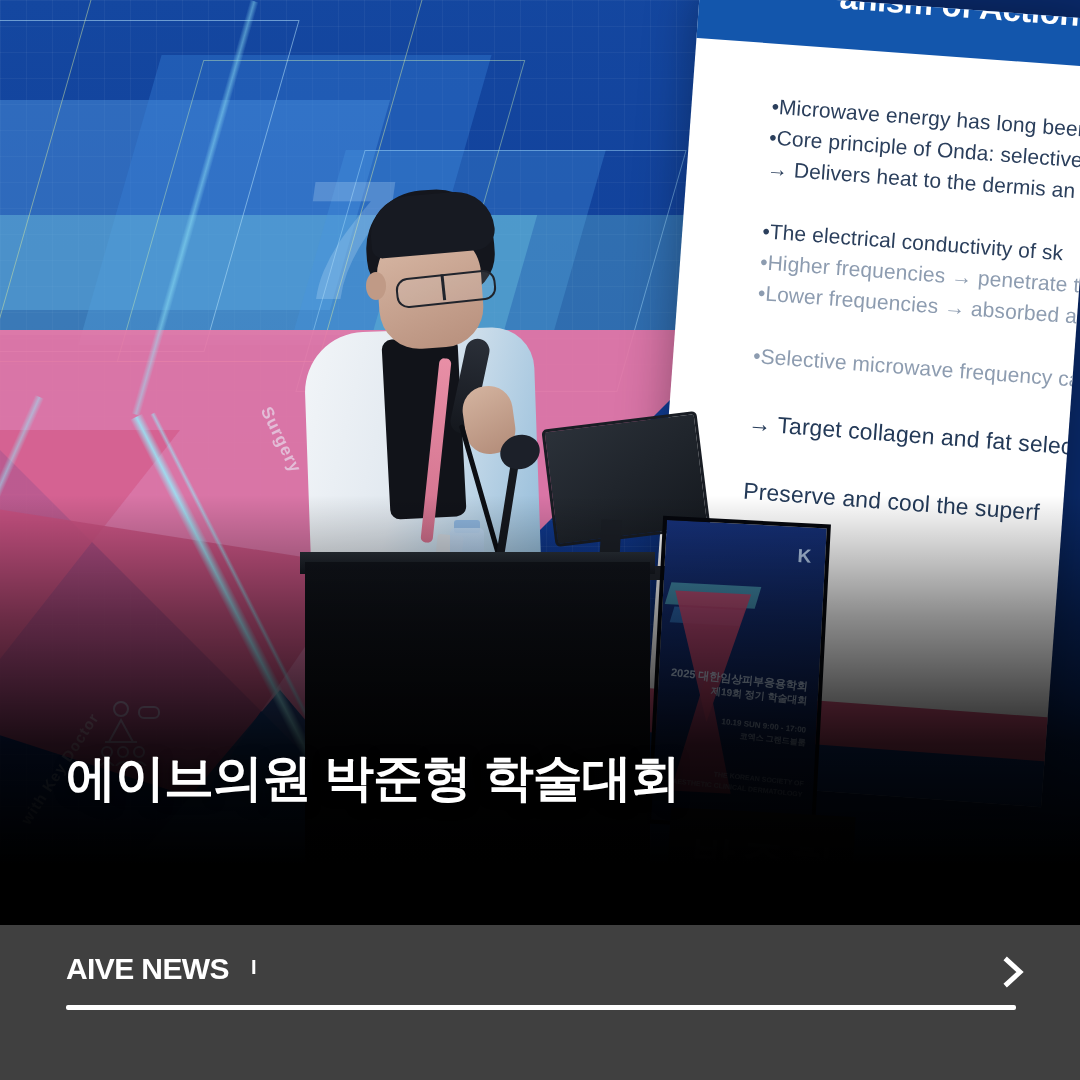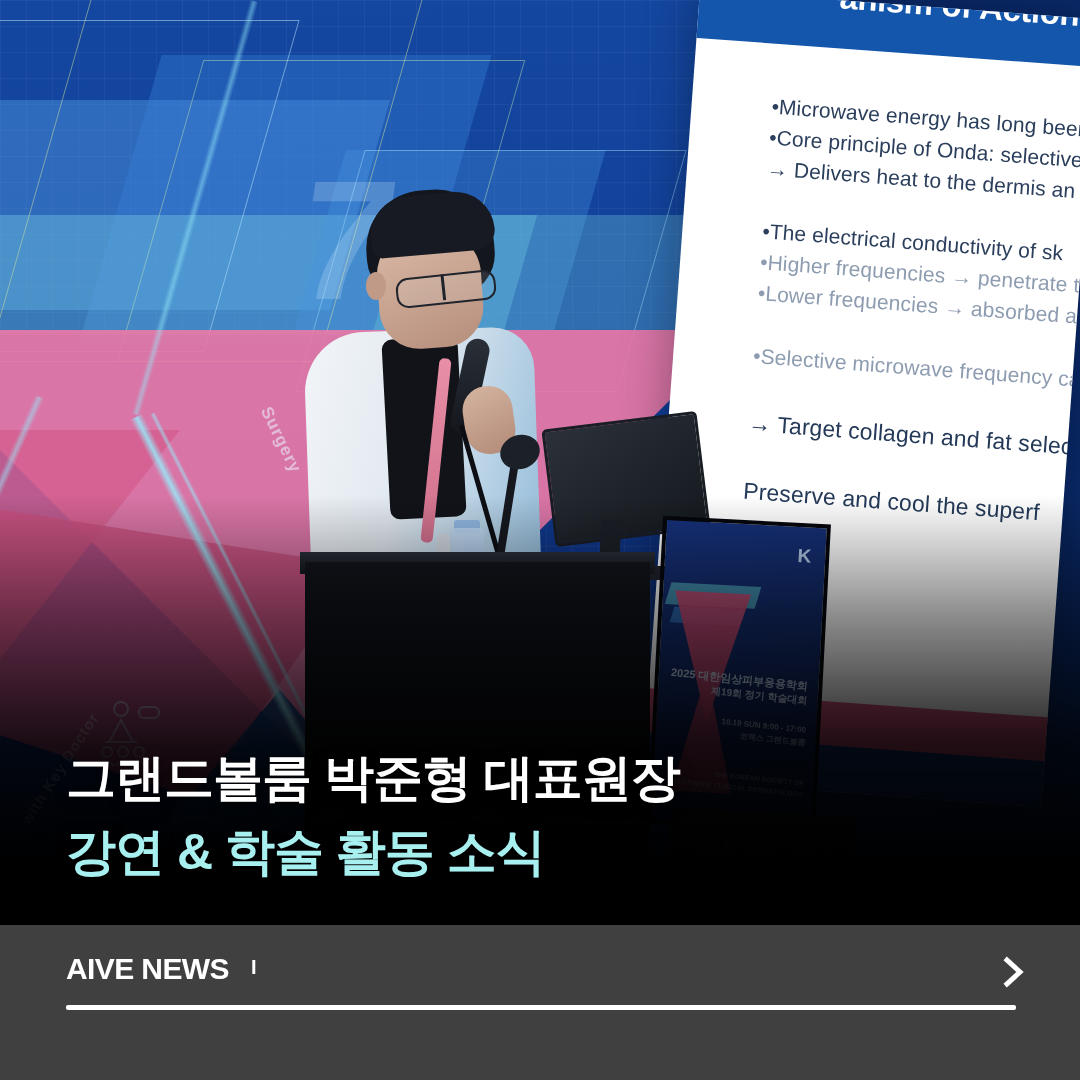--- a/index.html
+++ b/index.html
@@ -400,22 +400,21 @@
       <div class="poster-txt pt6">AESTHETIC CLINICAL DERMATOLOGY</div>
     </div>
 
     <div class="nameplate">
       <span>박준형</span>
     </div>
 
     <div class="fade"></div>
   </div>
 
-  <div class="headline">그랜드볼룸 박준형 대표원장</div>
-  <div class="subhead">강연 &amp; 학술 활동 소식</div>
+  <div class="headline">에이브의원 박준형 학술대회</div>
 
   <div class="footer">
     <div class="footer-row">
       <span class="brand">AIVE NEWS</span>
       <span class="sep">I</span>
     </div>
     <div class="chev">
       <svg width="34" height="34" viewBox="0 0 34 34">
         <polyline points="11,5 24,17 11,29" fill="none" stroke="#ffffff" stroke-width="5" stroke-linecap="square" stroke-linejoin="miter"></polyline>
       </svg>

